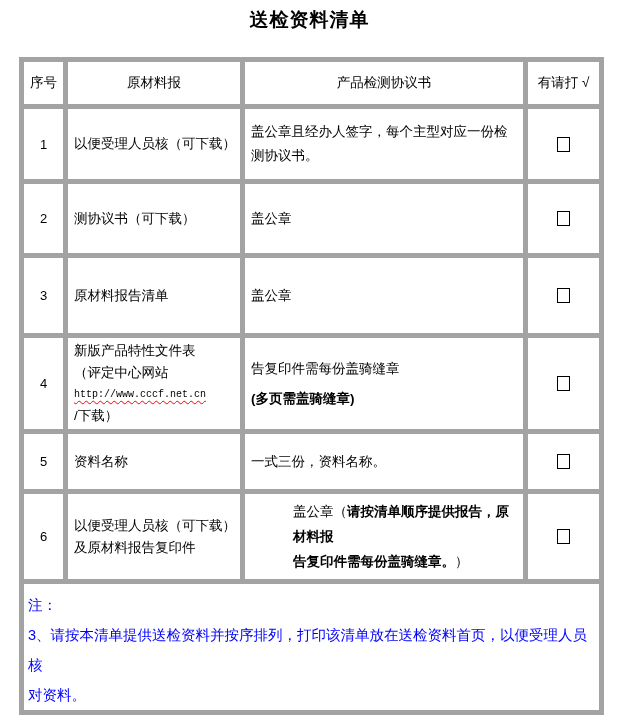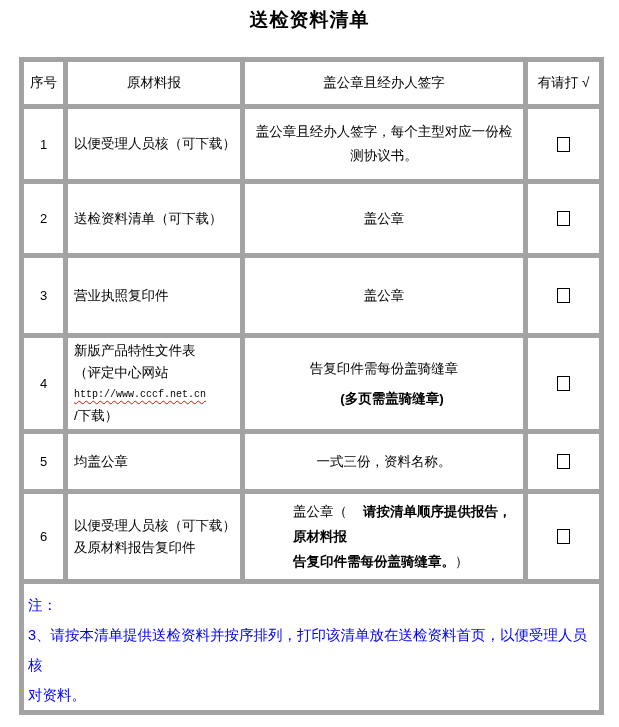--- a/index.html
+++ b/index.html
@@ -45,21 +45,20 @@
 
   th.c-head { text-align: center; }
   td.c-index { text-align: center; font-size: 13px; }
   td.c-name {
     text-align: left;
     padding: 2px 3px 2px 6px;
     line-height: 22px;
     white-space: pre-line;
   }
   td.c-desc {
-    text-align: center;
     padding: 2px 6px;
     line-height: 24px;
     white-space: pre-line;
   }
   td.c-desc.left-align { text-align: left; line-height: 25px; padding-left: 48px; }
   td.c-check { text-align: center; }
 
   .checkbox {
     display: inline-block;
     width: 11px;
@@ -76,21 +75,21 @@
     font-size: 10px;
     line-height: 21px;
     letter-spacing: 0;
     text-decoration-line: underline;
     text-decoration-style: wavy;
     text-decoration-color: #ff0000;
     text-decoration-thickness: 1px;
     text-underline-offset: 3px;
   }
   .r4-desc-line { line-height: 30px; }
-  .bold-text { font-weight: bold; margin-left: 16px; }
+  .bold-text { font-weight: bold; }
 
   td.note-cell {
     vertical-align: top;
     text-align: left;
     padding: 6px 4px 0 4px;
     color: #0000ff;
     font-weight: bold;
     font-size: 14.5px;
   }
   .note-line {
@@ -108,57 +107,57 @@
     <col style="width:44px">
     <col style="width:177px">
     <col style="width:283px">
     <col style="width:76px">
   </colgroup>
 
   <tbody>
       <tr class="header-row">
     <th class="c-head">序号</th>
     <th class="c-head">原材料报</th>
-    <th class="c-head">盖公章且经办人签字</th>
+    <th class="c-head">产品检测协议书</th>
     <th class="c-head">有请打 √</th>
   </tr>
 
   <tr class="row-1">
     <td class="c-index">1</td>
     <td class="c-name">以便受理人员核（可下载）</td>
     <td class="c-desc">盖公章且经办人签字，每个主型对应一份检
 测协议书。</td>
     <td class="c-check"><span class="checkbox"></span></td>
   </tr>
 
   <tr class="row-2">
     <td class="c-index">2</td>
-    <td class="c-name">送检资料清单（可下载）</td>
+    <td class="c-name">测协议书（可下载）</td>
     <td class="c-desc">盖公章</td>
     <td class="c-check"><span class="checkbox"></span></td>
   </tr>
 
   <tr class="row-3">
     <td class="c-index">3</td>
-    <td class="c-name">营业执照复印件</td>
+    <td class="c-name">原材料报告清单</td>
     <td class="c-desc">盖公章</td>
     <td class="c-check"><span class="checkbox"></span></td>
   </tr>
 
   <tr class="row-4">
     <td class="c-index">4</td>
     <td class="c-name"><span class="r4-name-line">新版产品特性文件表
 （评定中心网站</span><span class="url-line">http://www.cccf.net.cn</span><span class="r4-name-line">/下载）</span></td>
     <td class="c-desc"><div class="r4-desc-line">告复印件需每份盖骑缝章</div><div class="r4-desc-line bold-text">(多页需盖骑缝章)</div></td>
     <td class="c-check"><span class="checkbox"></span></td>
   </tr>
 
   <tr class="row-5">
     <td class="c-index">5</td>
-    <td class="c-name">均盖公章</td>
+    <td class="c-name">资料名称</td>
     <td class="c-desc">一式三份，资料名称。</td>
     <td class="c-check"><span class="checkbox"></span></td>
   </tr>
 
   <tr class="row-6">
     <td class="c-index">6</td>
     <td class="c-name">以便受理人员核（可下载）
 及原材料报告复印件</td>
     <td class="c-desc left-align"><span>盖公章（</span><span class="bold-text">请按清单顺序提供报告，原材料报
 告复印件需每份盖骑缝章。</span><span>）</span></td>

